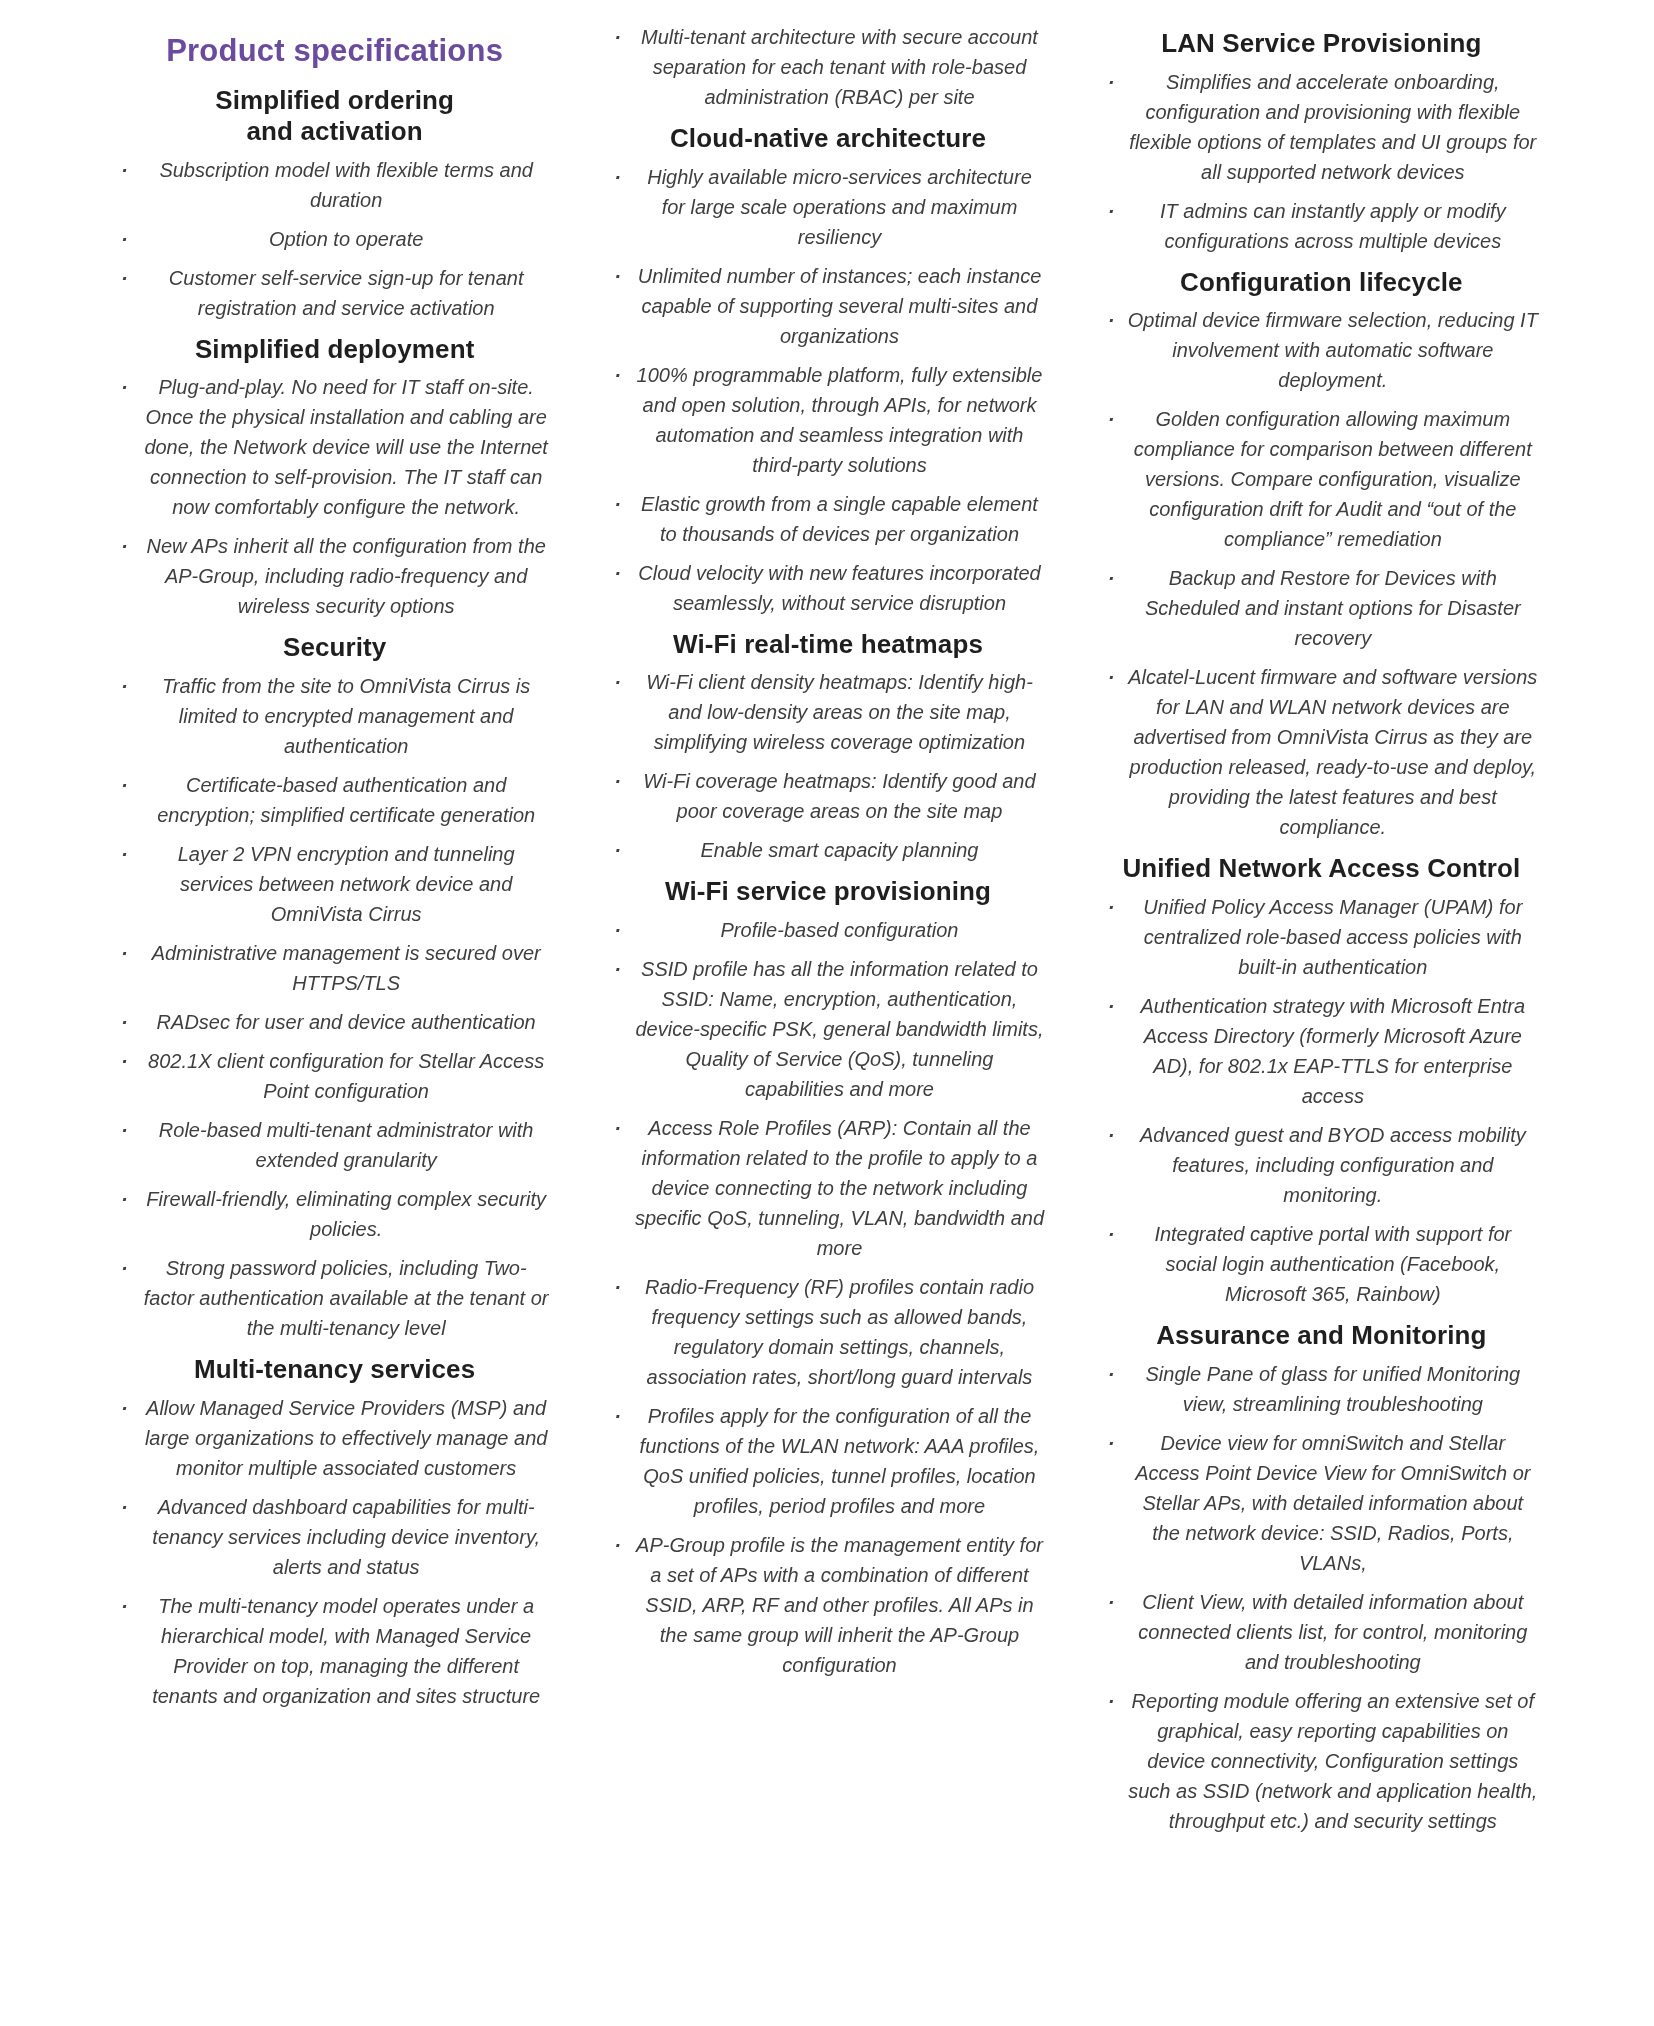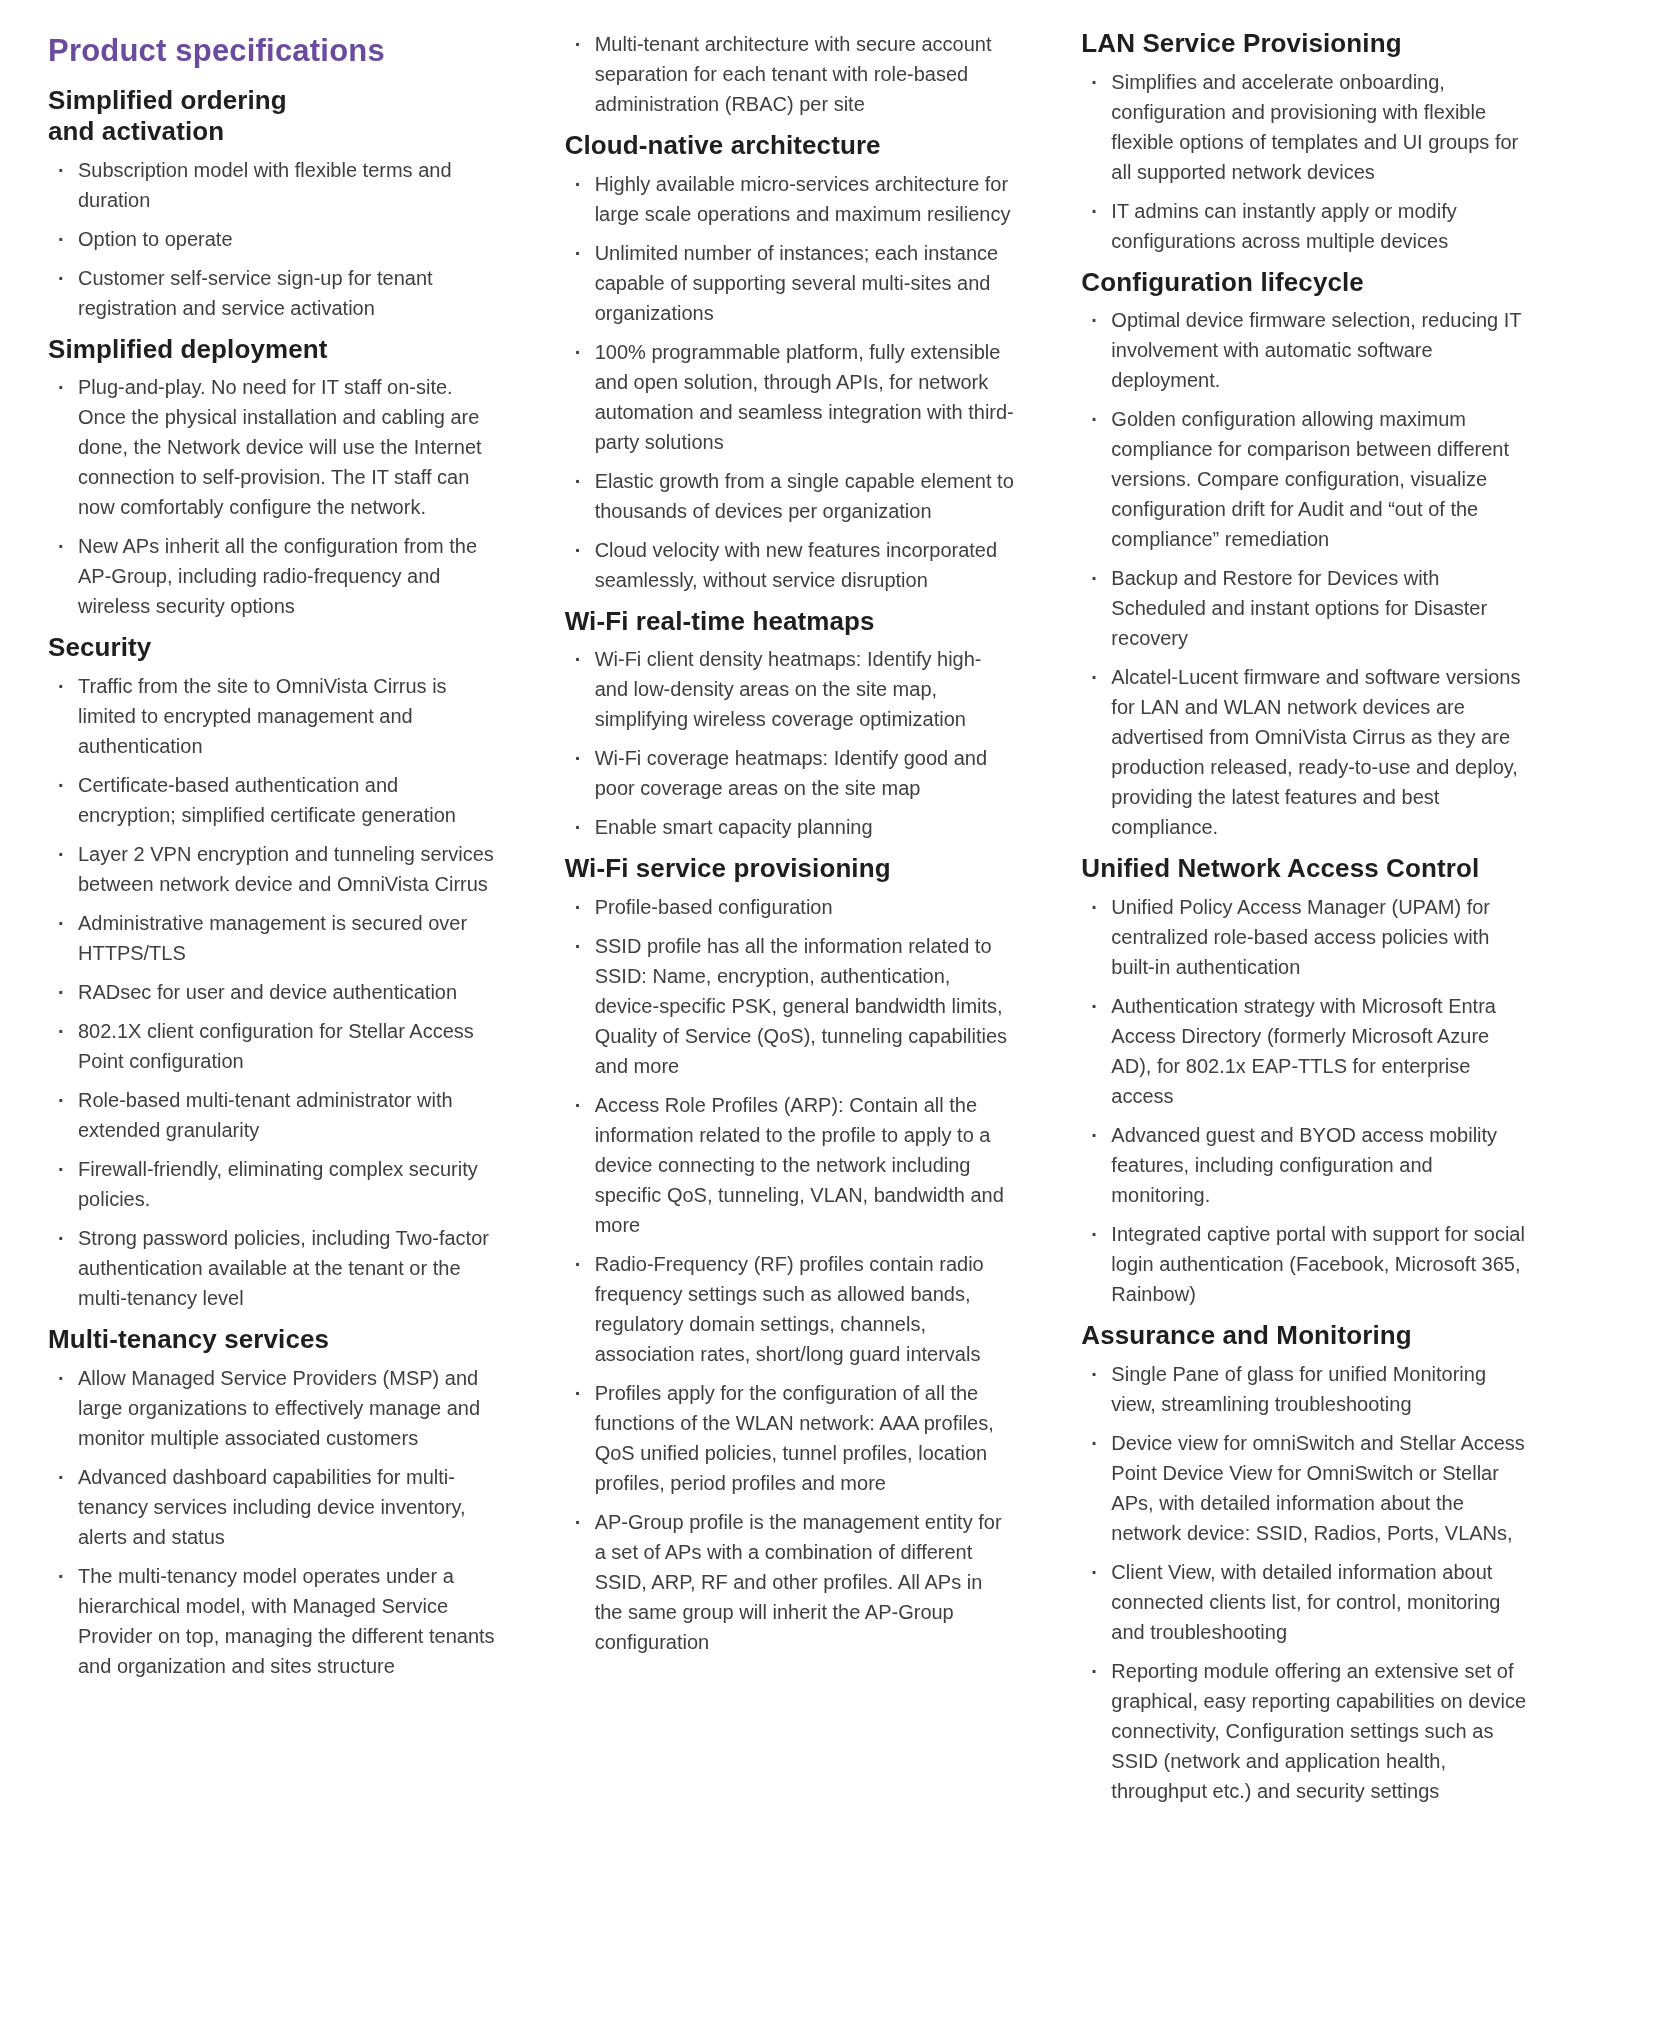--- a/index.html
+++ b/index.html
@@ -11,24 +11,25 @@
     width: 1654px;
     height: 2026px;
     overflow: hidden;
     font-family: "Liberation Sans", sans-serif;
     -webkit-font-smoothing: antialiased;
   }
   .page {
     box-sizing: border-box;
     width: 1654px;
     height: 2026px;
-    padding: 22px 116px 28px 48px;
+    padding: 22px 116px 28px 118px;
     display: flex;
     gap: 60px;
     background: #ffffff;
+    text-align: center;
   }
   .col {
     flex: 1 1 0;
     min-width: 0;
   }
   .title {
     font-size: 31px;
     font-weight: 700;
     color: var(--accent, #6a4b9e);
     margin: 10px 0 16px 0;
@@ -42,22 +43,23 @@
     margin: 11px 0 8px 0;
     line-height: 1.18;
     white-space: pre-line;
     letter-spacing: 0.1px;
   }
   .col > .sections > .section:first-child > .section-heading {
     margin-top: 6px;
   }
   .bullets {
     list-style: none;
-    margin: 7px;
+    margin: 0;
     padding: 0;
+    font-style: italic;
   }
   .bullet {
     position: relative;
     padding-left: 23px;
     margin: 0 0 9px 0;
     font-size: 20px;
     line-height: 30px;
     color: var(--body, #3f3f3f);
   }
   .bullet::before {

